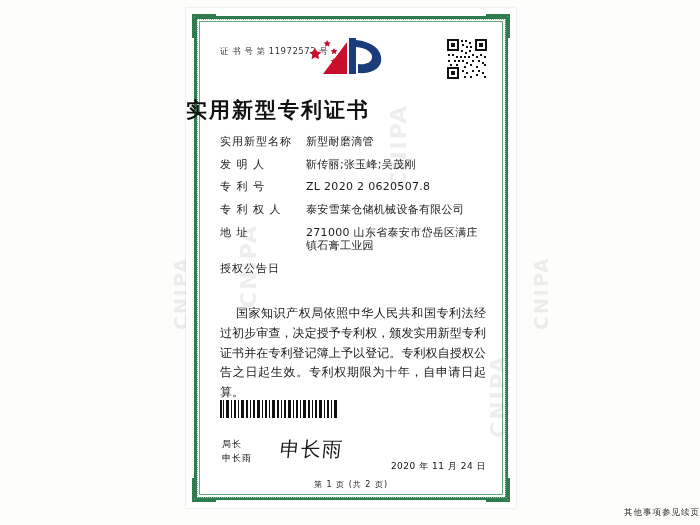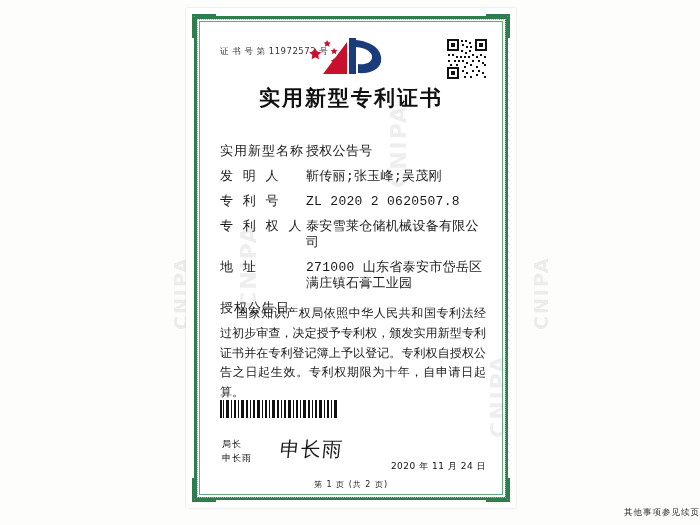--- a/index.html
+++ b/index.html
@@ -108,38 +108,37 @@
     right: 28px;
     top: 30px;
     width: 42px;
     height: 42px;
   }
 
   .title {
     position: absolute;
     left: 0;
     right: 0;
-    top: 76px;
-    text-align: center;
+    top: 88px;
+    text-align: left;
     font-family: "DejaVu Serif", "Liberation Serif", serif;
     font-size: 21px;
     font-weight: bold;
     letter-spacing: 2px;
     color: #111;
   }
 
   
   .fields {
     position: absolute;
     left: 34px;
-    top: 136px;
+    top: 127px;
     right: 30px;
-    font-size: 13px;
+    font-size: 11px;
     color: #1a1a1a;
-    font-family: Liberation Mono, monospace;
   }
   .row {
     display: flex;
     align-items: baseline;
     margin-bottom: 9.5px;
     line-height: 1.2;
   }
   .row .label {
     width: 86px;
     flex: 0 0 86px;
@@ -320,21 +319,21 @@
             <rect x="38" y="38" width="2" height="2"></rect>
         </g>
       </svg>
     </div>
 
     <div class="title">实用新型专利证书</div>
 
     <div class="fields">
       <div class="row">
         <span class="label">实用新型名称</span>
-        <span class="value">授权公告号</span>
+        <span class="value">新型耐磨滴管</span>
       </div>
       <div class="row">
         <span class="label">发 明 人</span>
         <span class="value">靳传丽;张玉峰;吴茂刚</span>
       </div>
       <div class="row">
         <span class="label">专 利 号</span>
         <span class="value">ZL 2020 2 0620507.8</span>
       </div>
       <div class="row">

